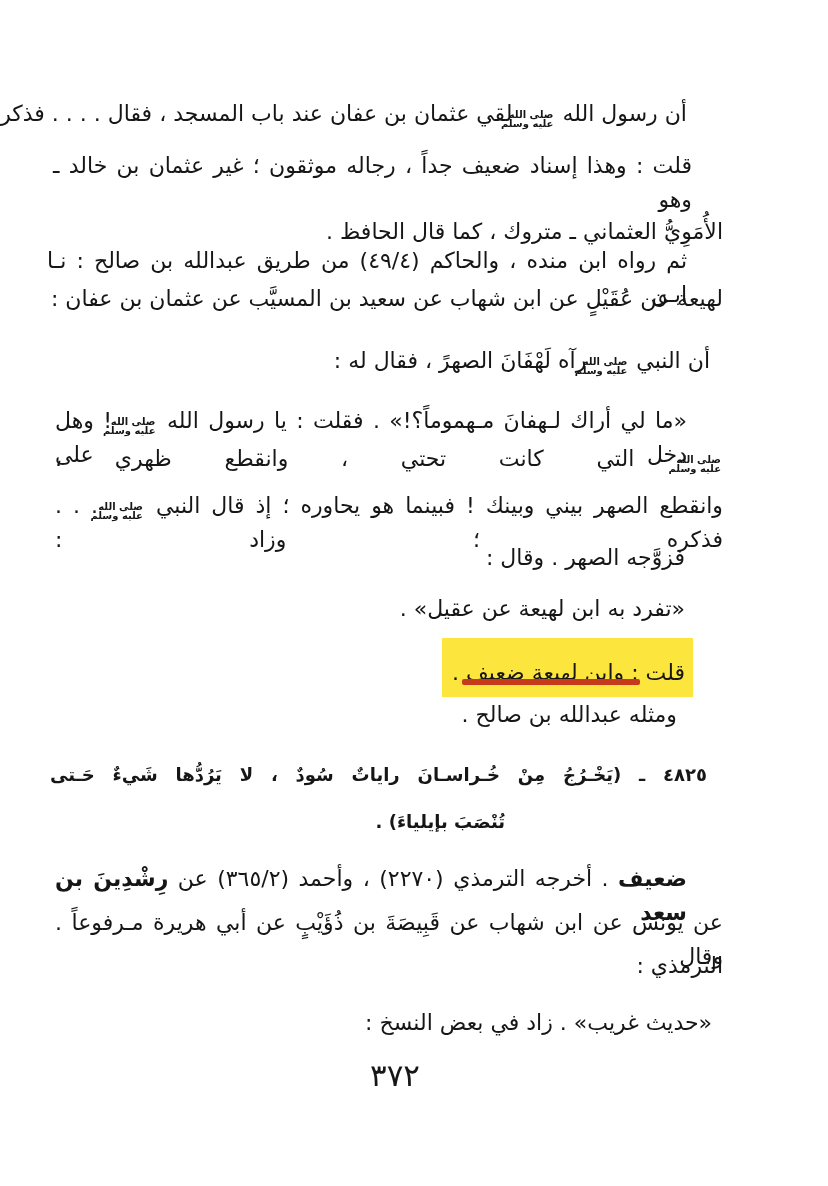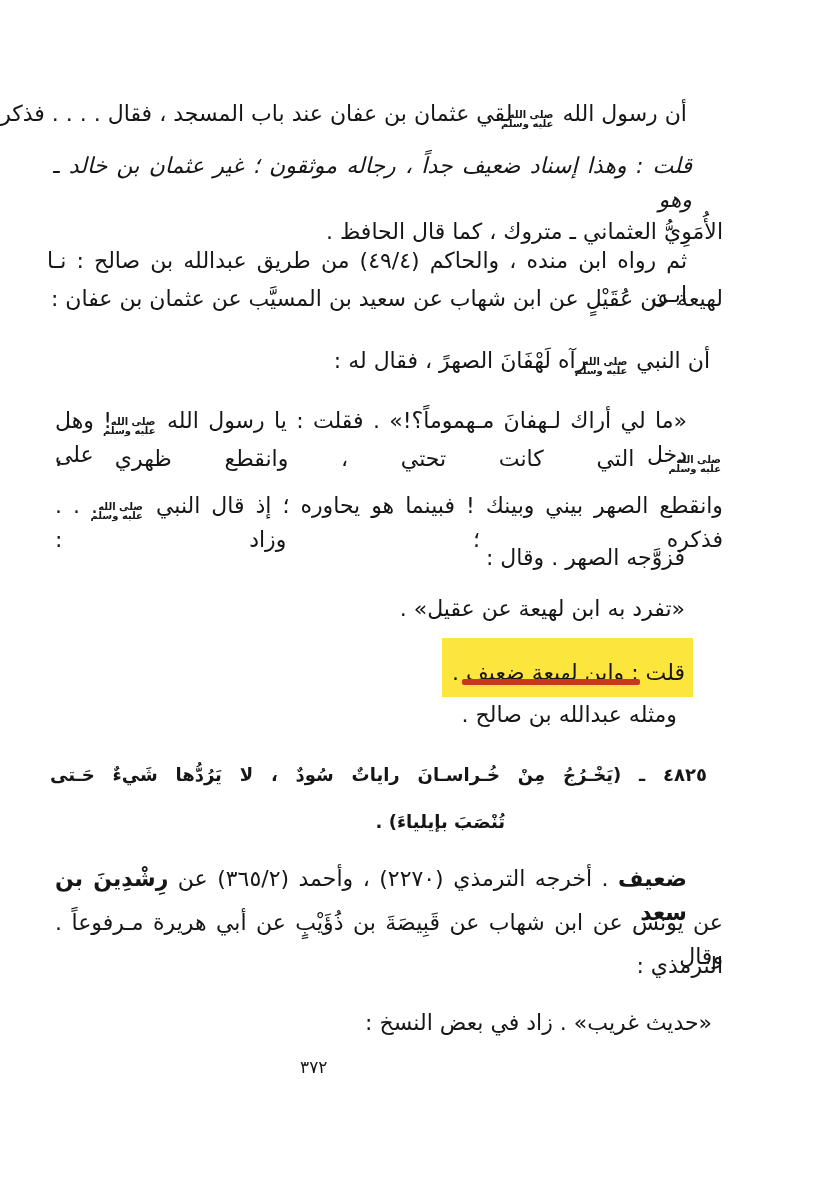--- a/index.html
+++ b/index.html
@@ -51,32 +51,32 @@
     text-align:center;
     vertical-align:-6px;
     margin:0 2px;
     letter-spacing:0;
     white-space:nowrap;
   }
   .saw div{margin:0;padding:0;}
   .pagenum{
     position:absolute;
     direction:rtl;
-    font-size:17px;
-    text-align:left;
+    font-size:31px;
+    text-align:right;
   }
 </style>
 </head>
 <body>
 
 <div class="page">
 
   <div class="ln" style="top:97px;  right:141px;"><span>أن رسول الله </span><span class="saw"><div>صلى الله</div><div>عليه وسلم</div></span><span> لقي عثمان بن عفان عند باب المسجد ، فقال . . . . فذكره .</span></div>
 
-  <div class="ln j" style="top:149px; left:53px;  width:639px;font-style:italic;"><span>قلت : وهذا إسناد ضعيف جداً ، رجاله موثقون ؛ غير عثمان بن خالد ـ وهو</span></div>
+  <div class="ln j" style="top:149px; left:53px;  width:639px;"><span>قلت : وهذا إسناد ضعيف جداً ، رجاله موثقون ؛ غير عثمان بن خالد ـ وهو</span></div>
   <div class="ln" style="top:187px; right:105px;margin-top:28px;"><span>الأُمَوِيُّ العثماني ـ متروك ، كما قال الحافظ .</span></div>
 
   <div class="ln j" style="top:244px; left:47px;  width:640px;"><span>ثم رواه ابن منده ، والحاكم (٤٩/٤) من طريق عبدالله بن صالح : نـا ابـن</span></div>
   <div class="ln" style="top:282px; right:105px;"><span>لهيعة عن عُقَيْلٍ عن ابن شهاب عن سعيد بن المسيَّب عن عثمان بن عفان :</span></div>
 
   <div class="ln" style="top:344px; right:118px;"><span>أن النبي </span><span class="saw"><div>صلى الله</div><div>عليه وسلم</div></span><span> رآه لَهْفَانَ الصهرً ، فقال له :</span></div>
 
   <div class="ln j" style="top:404px; left:55px;  width:632px;"><span>«ما لي أراك لـهفانَ مـهموماً؟!» . فقلت : يا رسول الله </span><span class="saw"><div>صلى الله</div><div>عليه وسلم</div></span><span> ! وهل دخل على</span></div>
   <div class="ln j" style="top:442px; left:55px;  width:668px;"><span class="saw"><div>صلى الله</div><div>عليه وسلم</div></span><span> التي كانت تحتي ، وانقطع ظهري ،</span></div>
   <div class="ln j" style="top:489px; left:55px;  width:668px;"><span>وانقطع الصهر بيني وبينك ! فبينما هو يحاوره ؛ إذ قال النبي </span><span class="saw"><div>صلى الله</div><div>عليه وسلم</div></span><span> . . . فذكره ؛ وزاد :</span></div>

